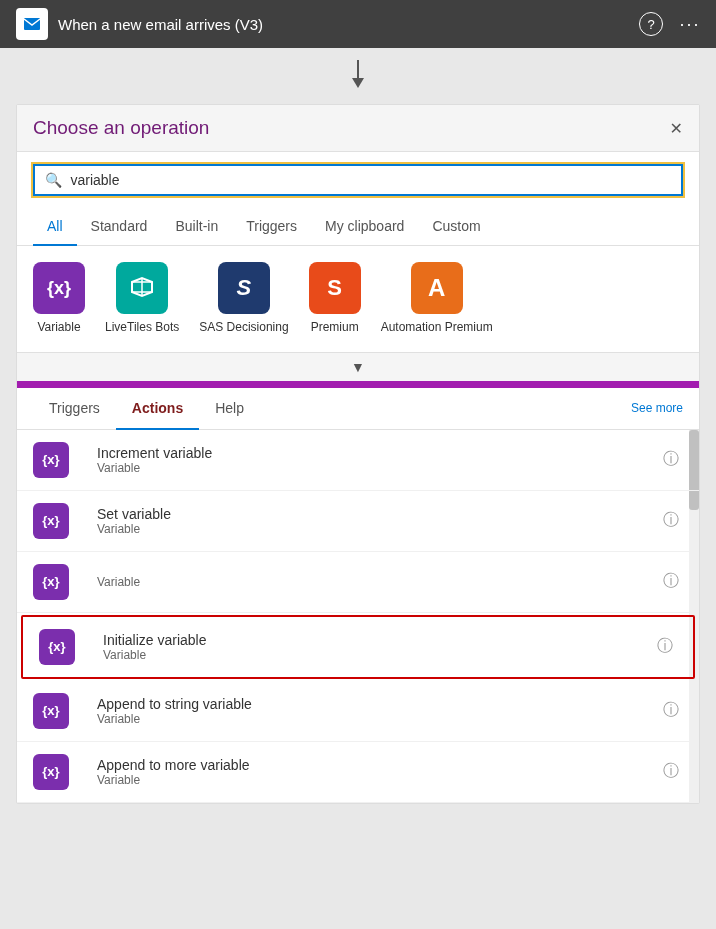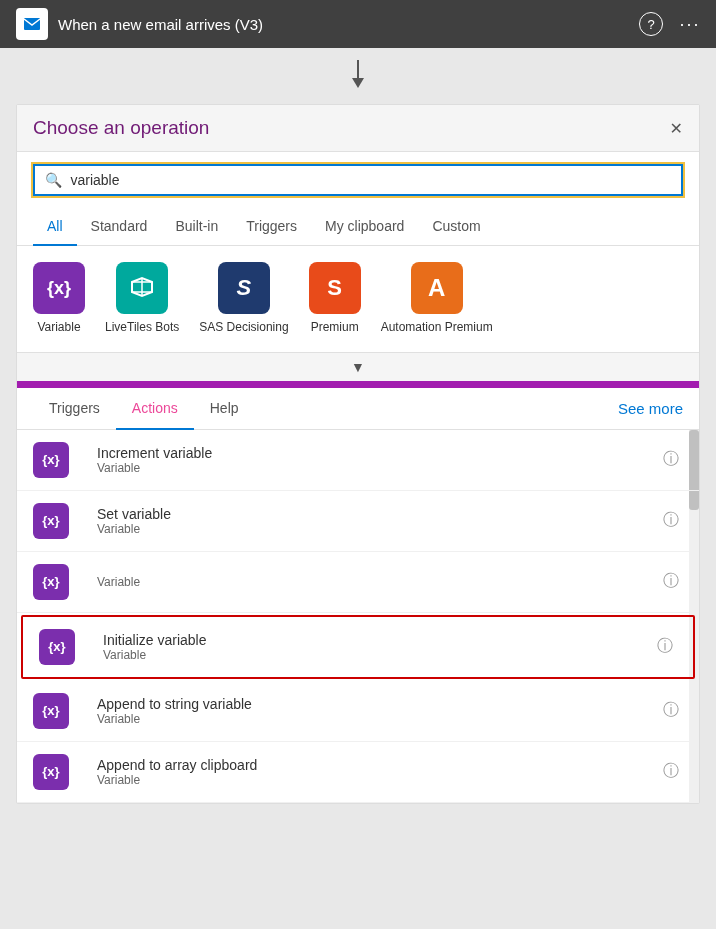--- a/index.html
+++ b/index.html
@@ -200,26 +200,26 @@
     }
     .bottom-tab {
       padding: 12px 16px;
       font-size: 14px;
       color: #555;
       cursor: pointer;
       border-bottom: 2px solid transparent;
       margin-bottom: -1px;
     }
     .bottom-tab.active {
-      color: #ec4899;
+      color: #7f1d1d;
       border-bottom: 2px solid #0078d4;
-      font-weight: 400;
+      font-weight: 700;
     }
     .see-more {
-      font-size: 15px;
+      font-size: 12px;
       color: #0078d4;
       cursor: pointer;
     }
 
     
     .list-container {
       position: relative;
       overflow: hidden;
     }
     .scrollbar-track {
@@ -444,21 +444,21 @@
           <div class="list-subtitle">Variable</div>
         </div>
         <span class="info-icon">ⓘ</span>
       </div>
 
       <div class="list-item" style="position:relative;">
         <div class="list-icon">
           <span style="font-size:13px;">{x}</span>
         </div>
         <div class="list-text">
-          <div class="list-title">Append to array clipboard</div>
+          <div class="list-title">Append to more variable</div>
           <div class="list-subtitle">Variable</div>
         </div>
         <span class="info-icon">ⓘ</span>
       </div>
 
     </div>
   </div>
 
 </div>
 

